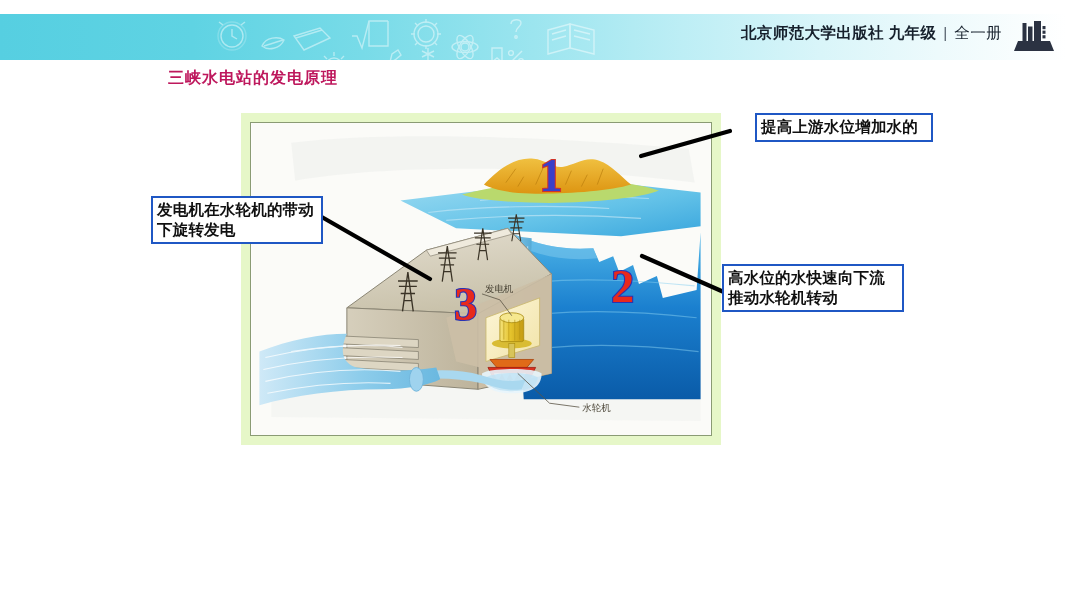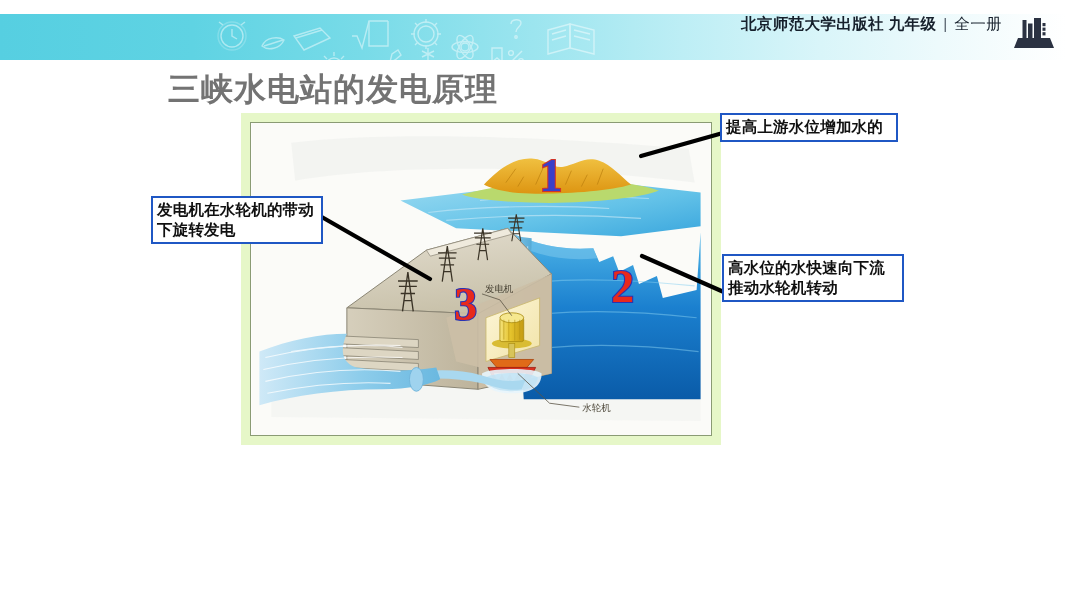--- a/index.html
+++ b/index.html
@@ -15,34 +15,34 @@
   .header-band {
     position: absolute; left: 0; top: 14px; width: 1066px; height: 46px;
     background: linear-gradient(to right,
         #56cfe1 0%, #5fd3e3 18%, #78dbe8 34%, #9ce5ef 50%,
         #bdeef5 64%, #d9f5f9 77%, #edfafc 88%, #ffffff 100%);
     overflow: hidden;
   }
   .header-deco { position: absolute; left: 0; top: 0; width: 1066px; height: 46px; opacity: .55; }
   .header-right {
     position: absolute; right: 12px; top: 14px; height: 39px;
-    display: flex; gap: 12px;
+    display: flex; align-items: center; gap: 12px;
   }
   .header-title {
     font-size: 15.5px; font-weight: bold; color: #16202c;
     letter-spacing: .4px; white-space: nowrap;
   }
   .header-sep { color: #55606c; font-weight: normal; margin: 0 2px; }
   .header-vol { font-weight: normal; }
   .books-icon { width: 40px; height: 34px; display: block; }
 
   
   .slide-title {
     position: absolute; left: 168px; top: 68px;
-    font-size: 32px; font-weight: bold; color: #737373;
+    font-size: 16px; font-weight: bold; color: #be185d;
     letter-spacing: 1px; white-space: nowrap;
   }
 
   
   .pic-frame {
     position: absolute; left: 241px; top: 113px; width: 480px; height: 332px;
     background: #e6f7c8; padding: 9px;
   }
   .pic-inner {
     position: relative; width: 100%; height: 100%;
@@ -50,22 +50,22 @@
   }
   .pic-svg { position: absolute; left: 0; top: 0; width: 100%; height: 100%; display: block; }
 
   
   .callout {
     position: absolute; background: #ffffff; border: 2px solid #1f57c4;
     padding: 2px 4px 3px 4px;
     font-size: 15.5px; font-weight: bold; color: #101010;
     line-height: 1.26; letter-spacing: .2px;
   }
-  #callout-1 { left: 720px; top: 113px; width: 178px; }
-  #callout-2 { left: 722px; top: 254px; width: 182px; }
+  #callout-1 { left: 755px; top: 113px; width: 178px; }
+  #callout-2 { left: 722px; top: 264px; width: 182px; }
   #callout-3 { left: 151px; top: 196px; width: 172px; font-family: Liberation Serif, serif; }
 
   .leader { position: absolute; overflow: visible; }
 
   
   .body-text {
     position: absolute; left: 164px; top: 474px; width: 740px;
     font-size: 26px; color: #000; line-height: 1.33;
     text-indent: 58px; letter-spacing: .5px;
   }

